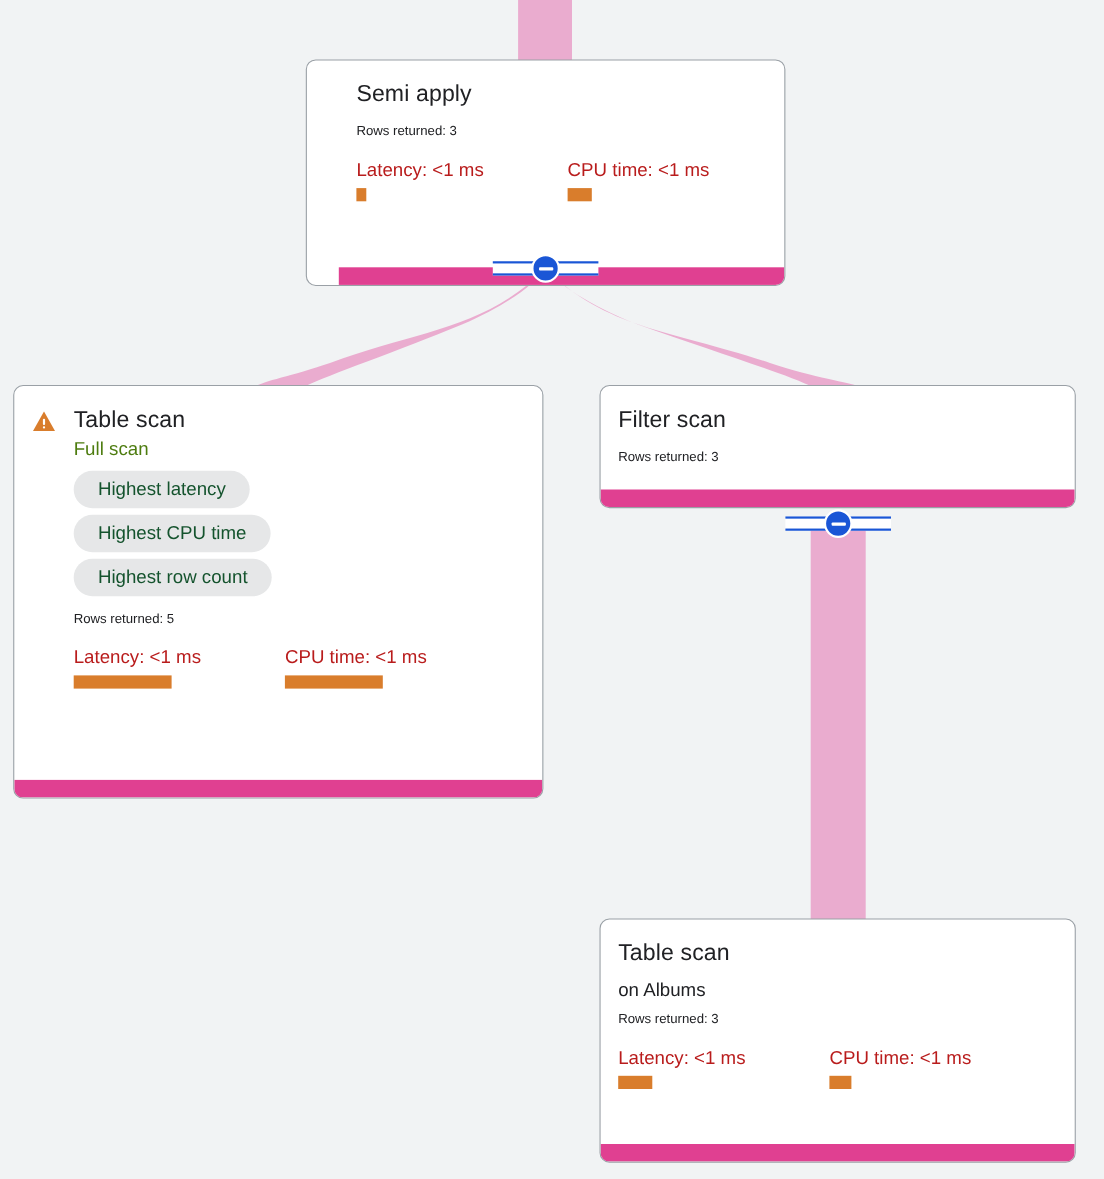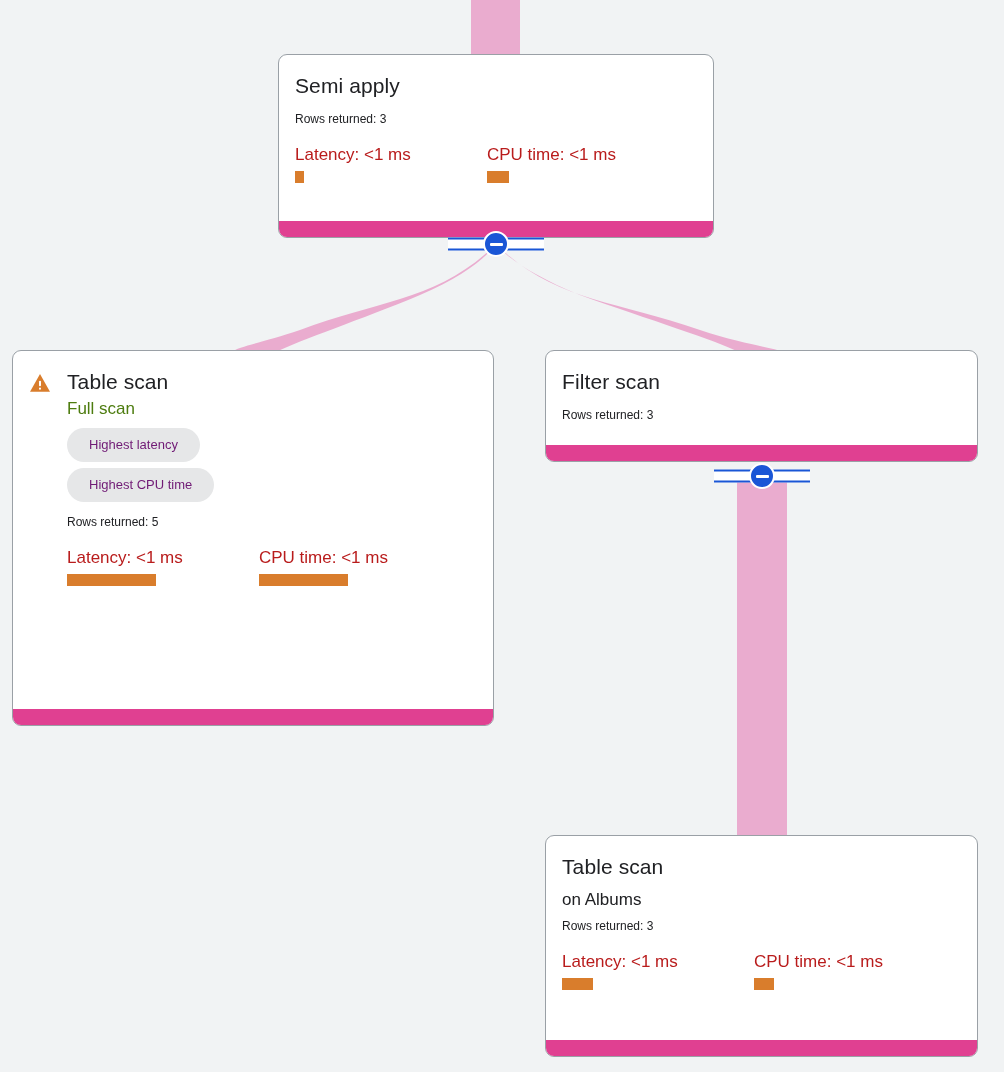--- a/index.html
+++ b/index.html
@@ -85,23 +85,23 @@
 
   .chips {
     margin-top: 7px;
     display: flex;
     flex-direction: column;
     align-items: flex-start;
     gap: 6px;
   }
   .chip {
     background: #e6e7e8;
-    color: #701a75;
+    color: #14532d;
     border-radius: 18px;
-    font-size: 13px;
+    font-size: 17px;
     line-height: 20px;
     padding: 7px 22px;
     white-space: nowrap;
   }
 
   .metrics {
     margin-top: 14px;
     display: flex;
   }
   .metric { display: flex; flex-direction: column; }
@@ -175,21 +175,21 @@
              C 552 300, 612 300, 700 330
              C 742 344, 770 347, 784 352
              L 784 352
              L 739 352
              C 715 340, 650 320, 580 295
              C 535 277, 507 258, 496 244 Z"></path>
 
     <rect x="737" y="470" width="50" height="375" fill="#eaaccf"></rect>
   </svg>
 
-  <div class="node" style="left:278px; top:54px; width:436px; height:184px;">
+  <div class="node" style="left:278px; top:54px; width:436px; height:206px;padding-left:29px;">
     <div class="node-body">
       <div class="title-row">
         <div class="node-title">Semi apply</div>
       </div>
       <div class="rows-line">Rows returned: 3</div>
       <div class="metrics">
         <div class="metric" style="width:192px;">
           <div class="metric-label">Latency: &lt;1 ms</div>
           <div class="metric-bar" style="width:9px;"></div>
         </div>
@@ -217,20 +217,21 @@
           <rect x="10.9" y="8.4" width="2.2" height="6.2" rx="1" fill="#ffffff"></rect>
           <rect x="10.9" y="16" width="2.2" height="2.3" rx="1" fill="#ffffff"></rect>
         </svg>
         <div class="node-title">Table scan</div>
       </div>
       <div class="indented">
         <div class="sub-line muted">Full scan</div>
         <div class="chips">
           <div class="chip">Highest latency</div>
           <div class="chip">Highest CPU time</div>
+          <div class="chip">Highest row count</div>
         </div>
         <div class="rows-line">Rows returned: 5</div>
         <div class="metrics">
           <div class="metric" style="width:192px;">
             <div class="metric-label">Latency: &lt;1 ms</div>
             <div class="metric-bar" style="width:89px;"></div>
           </div>
           <div class="metric">
             <div class="metric-label">CPU time: &lt;1 ms</div>
             <div class="metric-bar" style="width:89px;"></div>

